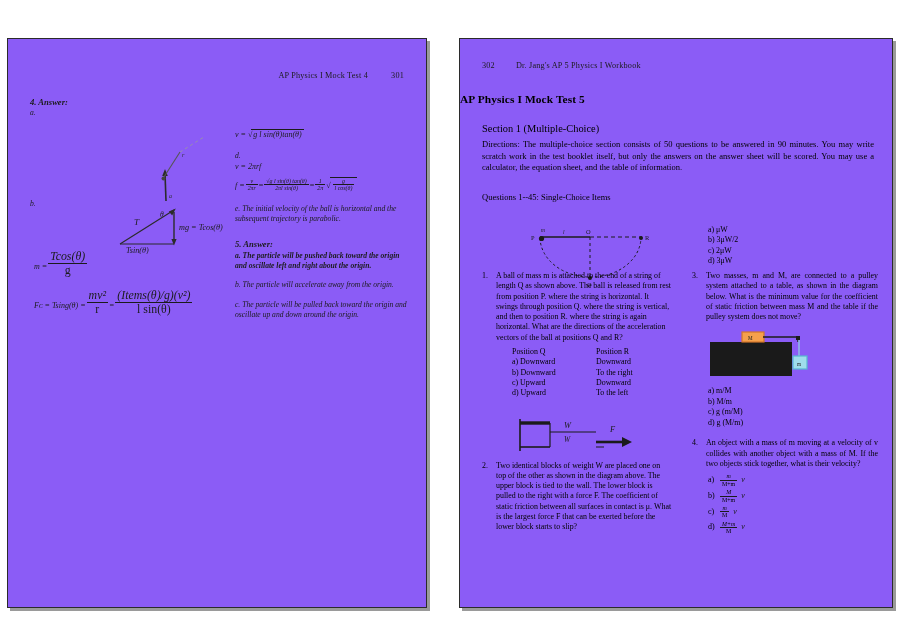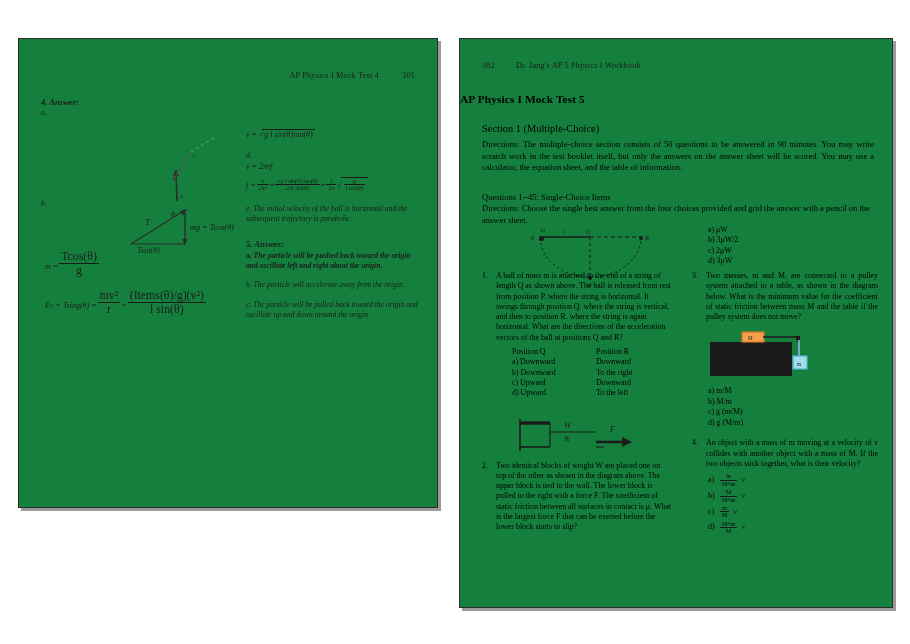--- a/index.html
+++ b/index.html
@@ -12,27 +12,27 @@
     font-family: "Liberation Serif", serif;
   }
   .spread {
     position: relative;
     width: 910px;
     height: 644px;
   }
   .page {
     position: absolute;
     top: 38px;
-    background: #15803d;
+    background: #8b5cf6;
     border: 1px solid #2b2b2b;
     box-shadow: 3px 3px 0 0 #9a9a9a;
     box-sizing: border-box;
     overflow: hidden;
   }
-  .page-left  { left: 18px;  width: 420px; height: 470px; }
+  .page-left  { left: 7px;  width: 420px; height: 570px; }
   .page-right { left: 459px; width: 434px; height: 570px; }
 
   .page-inner { position: relative; width: 100%; height: 100%; }
 
   
   .runhead {
     position: absolute;
     font-size: 8.2px;
     color: #1b1b1b;
     letter-spacing: .2px;
@@ -71,21 +71,21 @@
   }
   .math .op { font-style: normal; }
   .frac {
     display: inline-block;
     vertical-align: -0.42em;
     text-align: center;
     font-size: 0.74em;
     line-height: 1.08;
     margin: 0 1px;
   }
-  .frac .num { display: block; border-bottom: 1px solid #1b1b1b; padding: 0 2px; }
+  .frac .num { display: block; border-bottom: 1px solid #1b1b1b; padding: 0 2px; font-style: italic; }
   .frac .den { display: block; padding: 0 2px; }
   .sqrt {
     display: inline-block;
     border-top: 1px solid #1b1b1b;
     padding: 0 2px 0 2px;
     margin-left: -1px;
   }
   .radical { font-style: normal; }
 
   
@@ -233,21 +233,20 @@
 
       <div class="runhead runhead-right-num">302</div>
       <div class="runhead runhead-right-title">Dr. Jang's AP 5 Physics I Workbook</div>
 
       <div class="test-title">AP Physics I Mock Test 5</div>
       <div class="sect-title">Section 1 (Multiple-Choice)</div>
       <div class="directions">Directions: The multiple-choice section consists of 50 questions to be answered in 90 minutes. You may write scratch work in the test booklet itself, but only the answers on the answer sheet will be scored. You may use a calculator, the equation sheet, and the table of information.</div>
 
       <div class="questions-head">
         <div>Questions 1--45: Single-Choice Items</div>
-        <div>Directions: Choose the single best answer from the four choices provided and grid the answer with a pencil on the answer sheet.</div>
       </div>
 
       <div class="fig" style="left:62px; top:186px;">
         <svg width="140" height="62" viewBox="0 0 140 62">
           <line x1="18" y1="12" x2="68" y2="12" stroke="#1b1b1b" stroke-width="1.4"></line>
           <line x1="68" y1="12" x2="120" y2="12" stroke="#1b1b1b" stroke-width="1" stroke-dasharray="4 3"></line>
           <line x1="68" y1="12" x2="68" y2="52" stroke="#1b1b1b" stroke-width="1" stroke-dasharray="3 3"></line>
           <path d="M18,13 A50,40 0 0 0 68,52" fill="none" stroke="#1b1b1b" stroke-width="1" stroke-dasharray="2.5 2.5"></path>
           <path d="M68,52 A50,40 0 0 0 119,13" fill="none" stroke="#1b1b1b" stroke-width="1" stroke-dasharray="2.5 2.5"></path>
           <circle cx="19.5" cy="13.5" r="2.6" fill="#1b1b1b"></circle>

